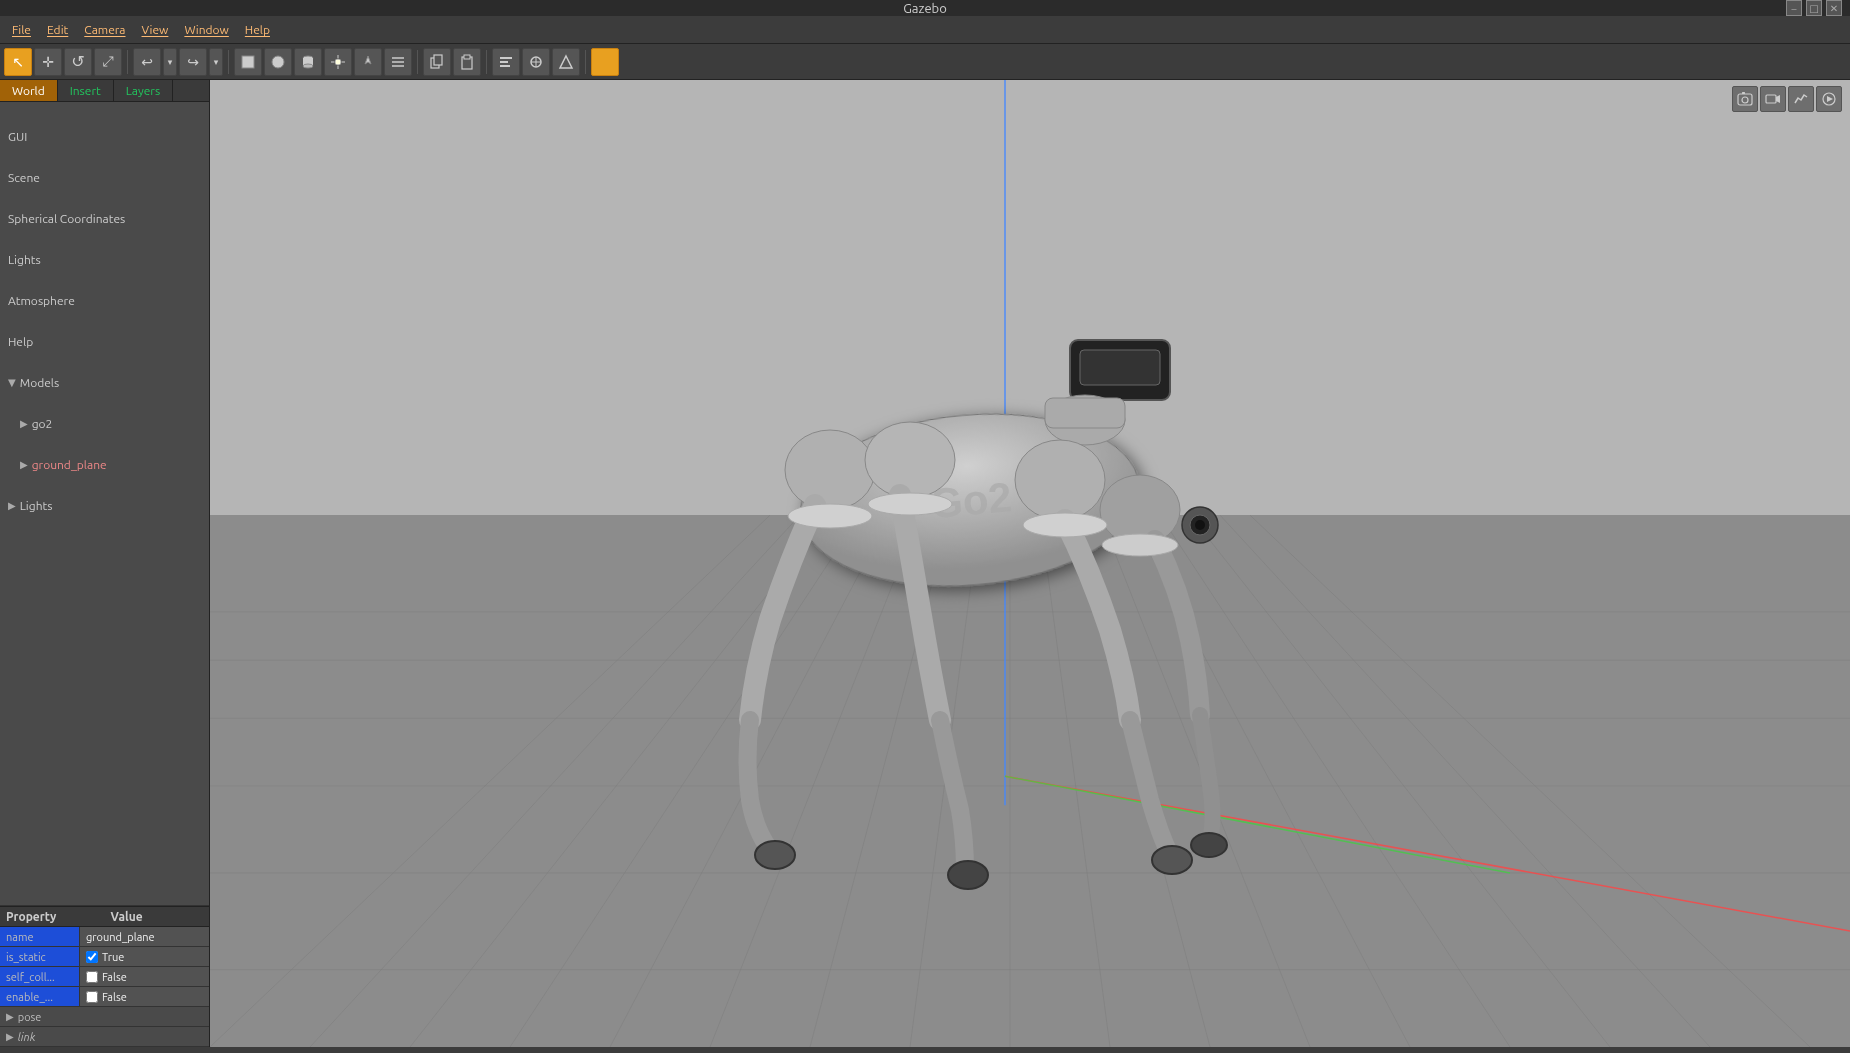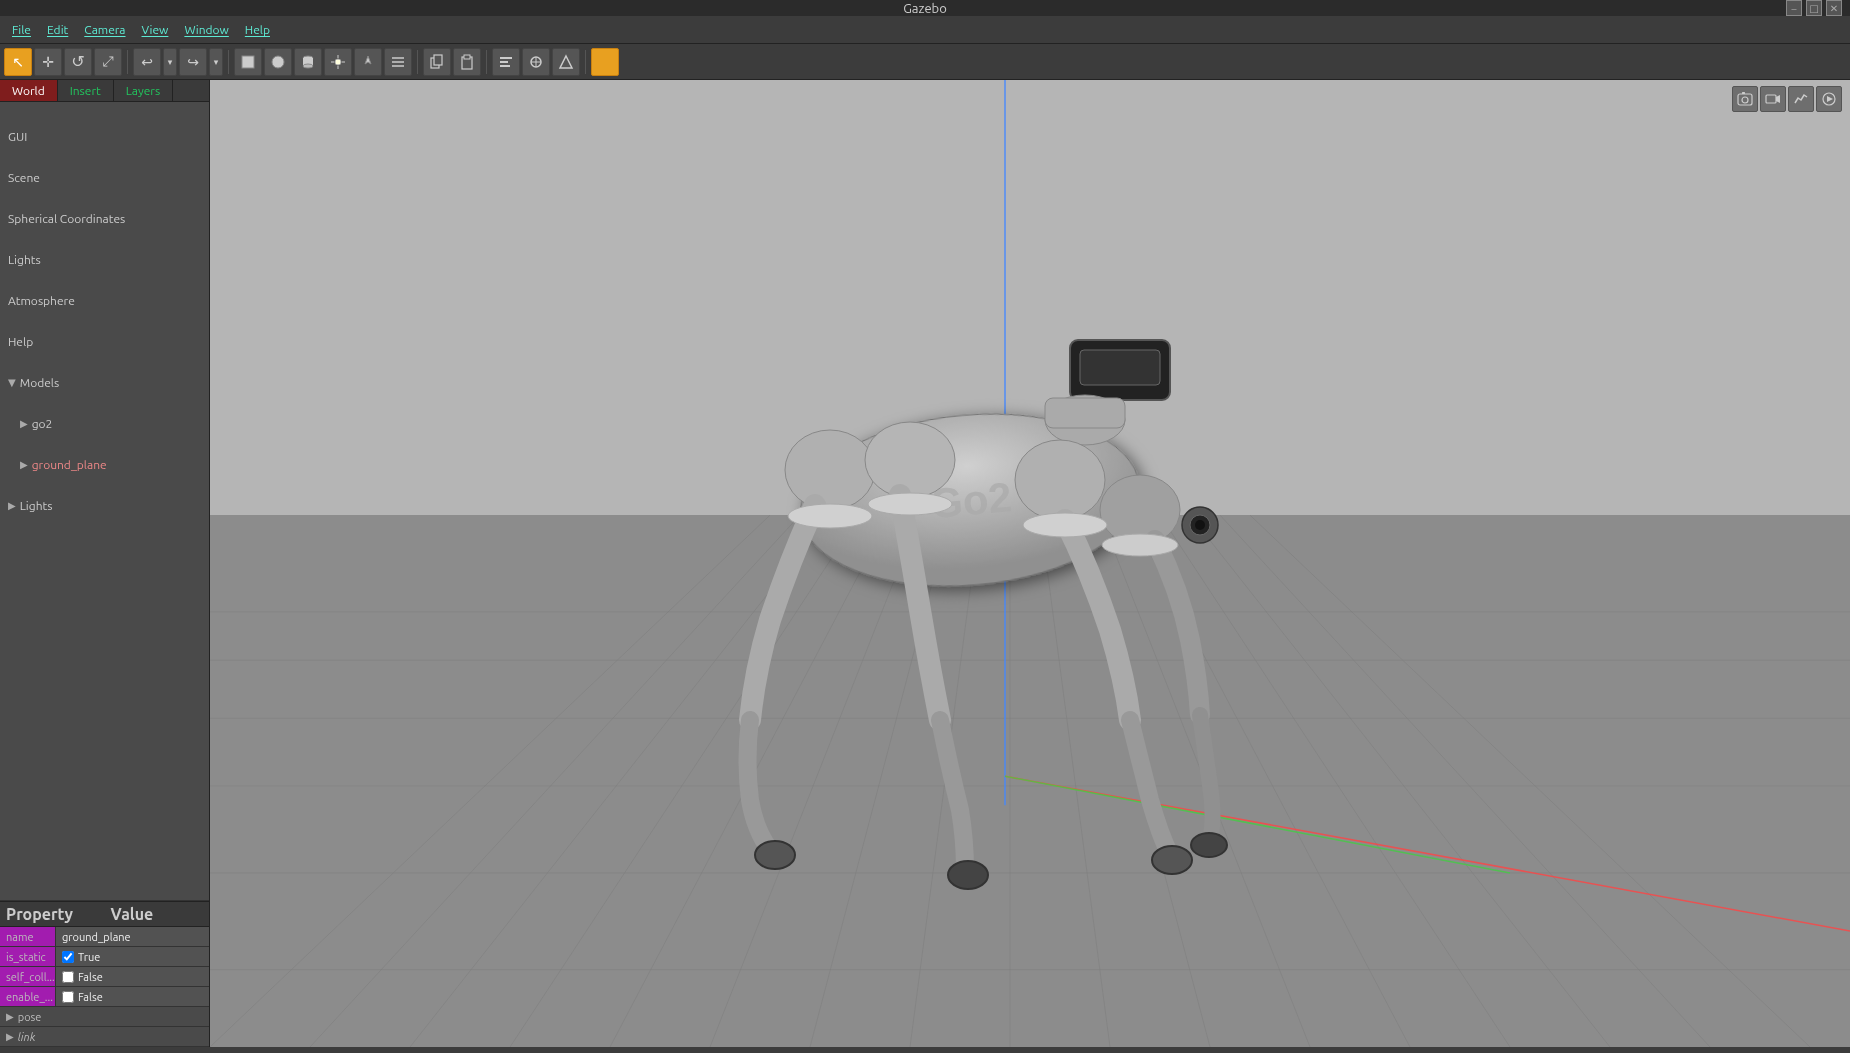--- a/index.html
+++ b/index.html
@@ -16,42 +16,42 @@
       display: flex; gap: 4px;
     }
     .win-btn { width: 16px; height: 16px; background: #555; border: 1px solid #888; display: flex; align-items: center; justify-content: center; font-size: 10px; color: #aaa; cursor: pointer; }
 
     
     #menubar {
       width: 100%; height: 28px; background: #3c3c3c;
       display: flex; align-items: center; padding: 0 4px;
       border-bottom: 1px solid #222;
     }
-    .menu-item { padding: 3px 8px; color: #5eead4; cursor: pointer; font-size: 12px; text-decoration: none; }
+    .menu-item { padding: 3px 8px; color: #fdba74; cursor: pointer; font-size: 12px; text-decoration: none; }
     .menu-item.underline { text-decoration: underline; text-underline-offset: 2px; }
 
     
     #main { display: flex; width: 100%; height: calc(1053px - 56px - 30px); }
 
     
     #left-panel {
       width: 210px; min-width: 210px; background: #4a4a4a;
       display: flex; flex-direction: column;
       border-right: 1px solid #222;
     }
 
     
     #tabs {
       display: flex; background: #3a3a3a; border-bottom: 1px solid #222;
     }
     .tab {
       padding: 4px 12px; font-size: 12px; color: #22c55e; cursor: pointer;
       border-right: 1px solid #222;
     }
-    .tab.active { background: #7f1d1d; color: #fff; }
+    .tab.active { background: #a16207; color: #fff; }
 
     
     #world-tree {
       flex: 1; overflow-y: auto; padding: 2px 0;
     }
     .tree-item {
       padding: 2px 8px 2px 8px; color: #ccc; cursor: pointer; font-size: 12px;
       display: flex; align-items: center; gap: 4px; margin-top: 24px;
     }
     .tree-item.selected { color: #e88; }
@@ -60,28 +60,28 @@
 
     
     #prop-panel {
       background: #4a4a4a; border-top: 1px solid #222;
     }
     .prop-header {
       display: flex; background: #3a3a3a;
       border-bottom: 1px solid #222;
     }
     .prop-header-cell {
-      flex: 1; padding: 3px 6px; font-size: 16px; color: #ccc; font-weight: bold;
+      flex: 1; padding: 3px 6px; font-size: 12px; color: #ccc; font-weight: bold;
     }
     .prop-row {
       display: flex; border-bottom: 1px solid #333; min-height: 20px;
     }
     .prop-key {
-      width: 56px; padding: 2px 6px; font-size: 11px; color: #bbb;
-      border-right: 1px solid #333; background: #a21caf;
+      width: 80px; padding: 2px 6px; font-size: 11px; color: #bbb;
+      border-right: 1px solid #333; background: #1d4ed8;
       display: flex; align-items: center;
     }
     .prop-val {
       flex: 1; padding: 2px 6px; font-size: 11px; color: #eee;
       display: flex; align-items: center; gap: 4px; background: #525252;
     }
     .prop-val input[type=checkbox] { width: 12px; height: 12px; margin: 0; }
     .prop-expand { display: flex; align-items: center; padding: 2px 6px; font-size: 11px; color: #bbb; }
 
     

